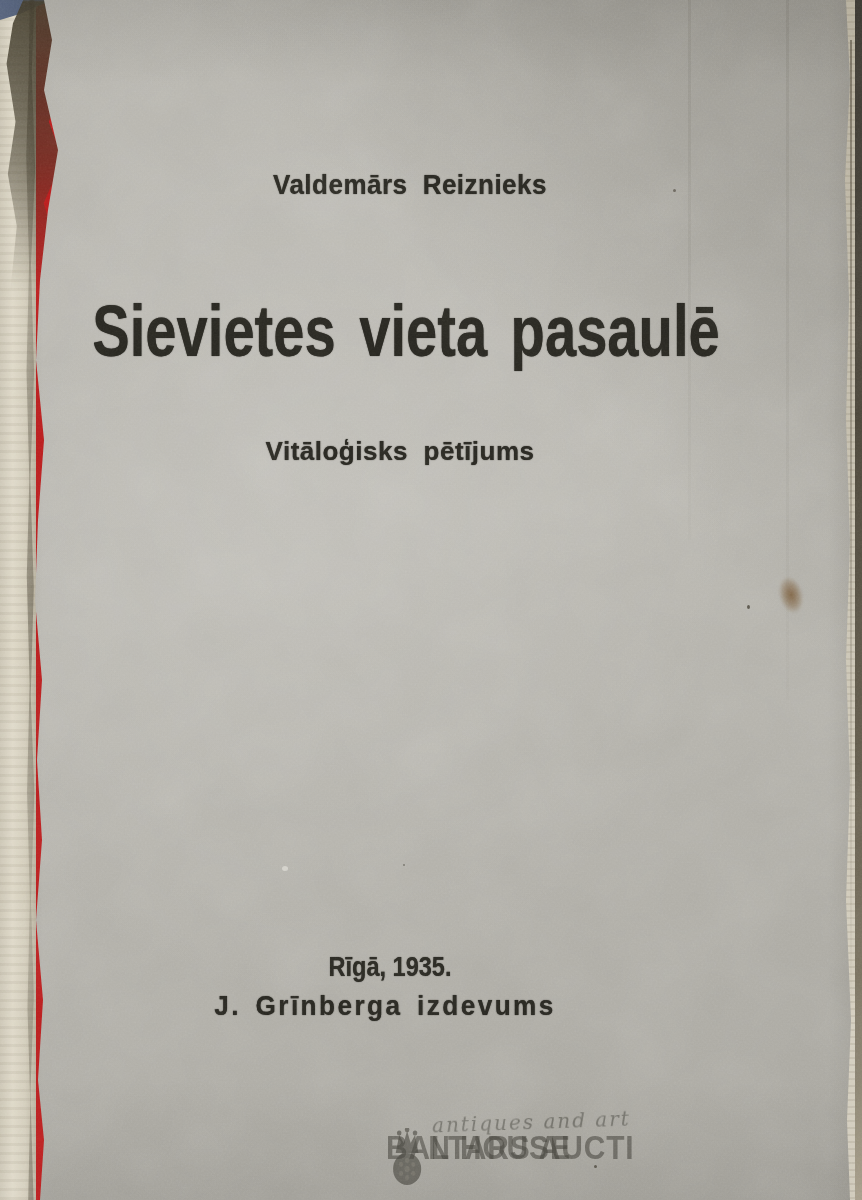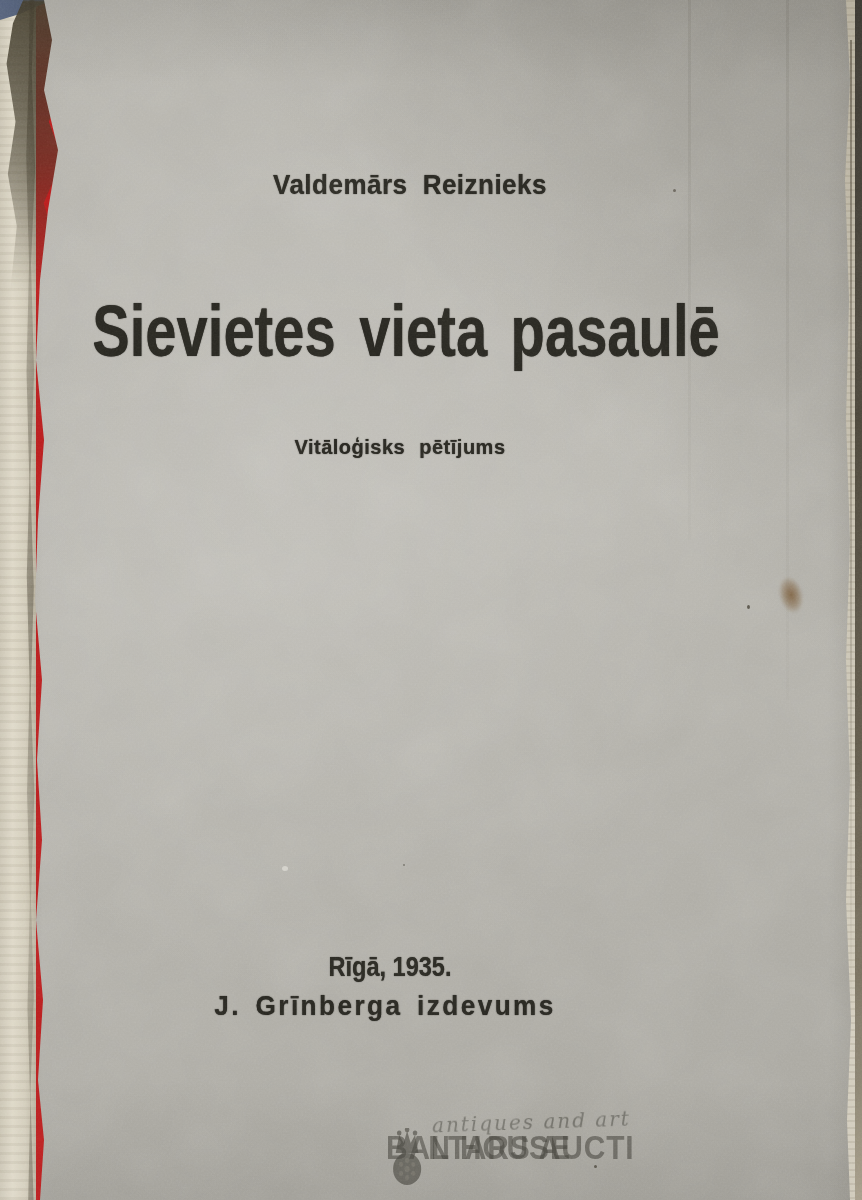--- a/index.html
+++ b/index.html
@@ -84,21 +84,21 @@
   .speck.s4 { left:403px; top:864px; width:2px; height:2px; opacity:.5; }
   .dimple { left:282px; top:866px; width:6px; height:5px; border-radius:50%; background:#d2d0c9; filter:blur(0.5px); }
 
   
   .line {
     color:#26251f; font-weight:bold; text-align:center; white-space:nowrap;
     text-shadow:0 0 1px rgba(38,37,31,0.85), 0 0 2px rgba(38,37,31,0.2);
   }
   .author    { left:0; top:169px; width:820px; font-size:28px; letter-spacing:0.5px; word-spacing:8px; transform:scaleX(0.93); }
   .booktitle { left:0; top:290px; width:812px; font-size:72px; word-spacing:10px; transform:scaleX(0.78); }
-  .subtitle  { left:0; top:436px; width:800px; font-size:20px; letter-spacing:0.5px; word-spacing:8px; }
+  .subtitle  { left:0; top:436px; width:800px; font-size:26px; letter-spacing:0.5px; word-spacing:8px; }
   .place     { left:0; top:951px; width:780px; font-size:28px; transform:scaleX(0.84); }
   .publisher { left:0; top:991px; width:770px; font-size:27px; letter-spacing:2.5px; word-spacing:5px; transform:scaleX(0.97); }
 
   
   .watermark { left:380px; top:1100px; width:440px; height:80px; mix-blend-mode:multiply; }
   .wm-tagline {
     left:52px; top:10px; font-family:"DejaVu Serif", serif; font-style:italic;
     font-size:20px; letter-spacing:2px; color:rgba(96,95,88,0.52);
     transform:rotate(-2deg); filter:blur(0.4px); white-space:nowrap;
   }

